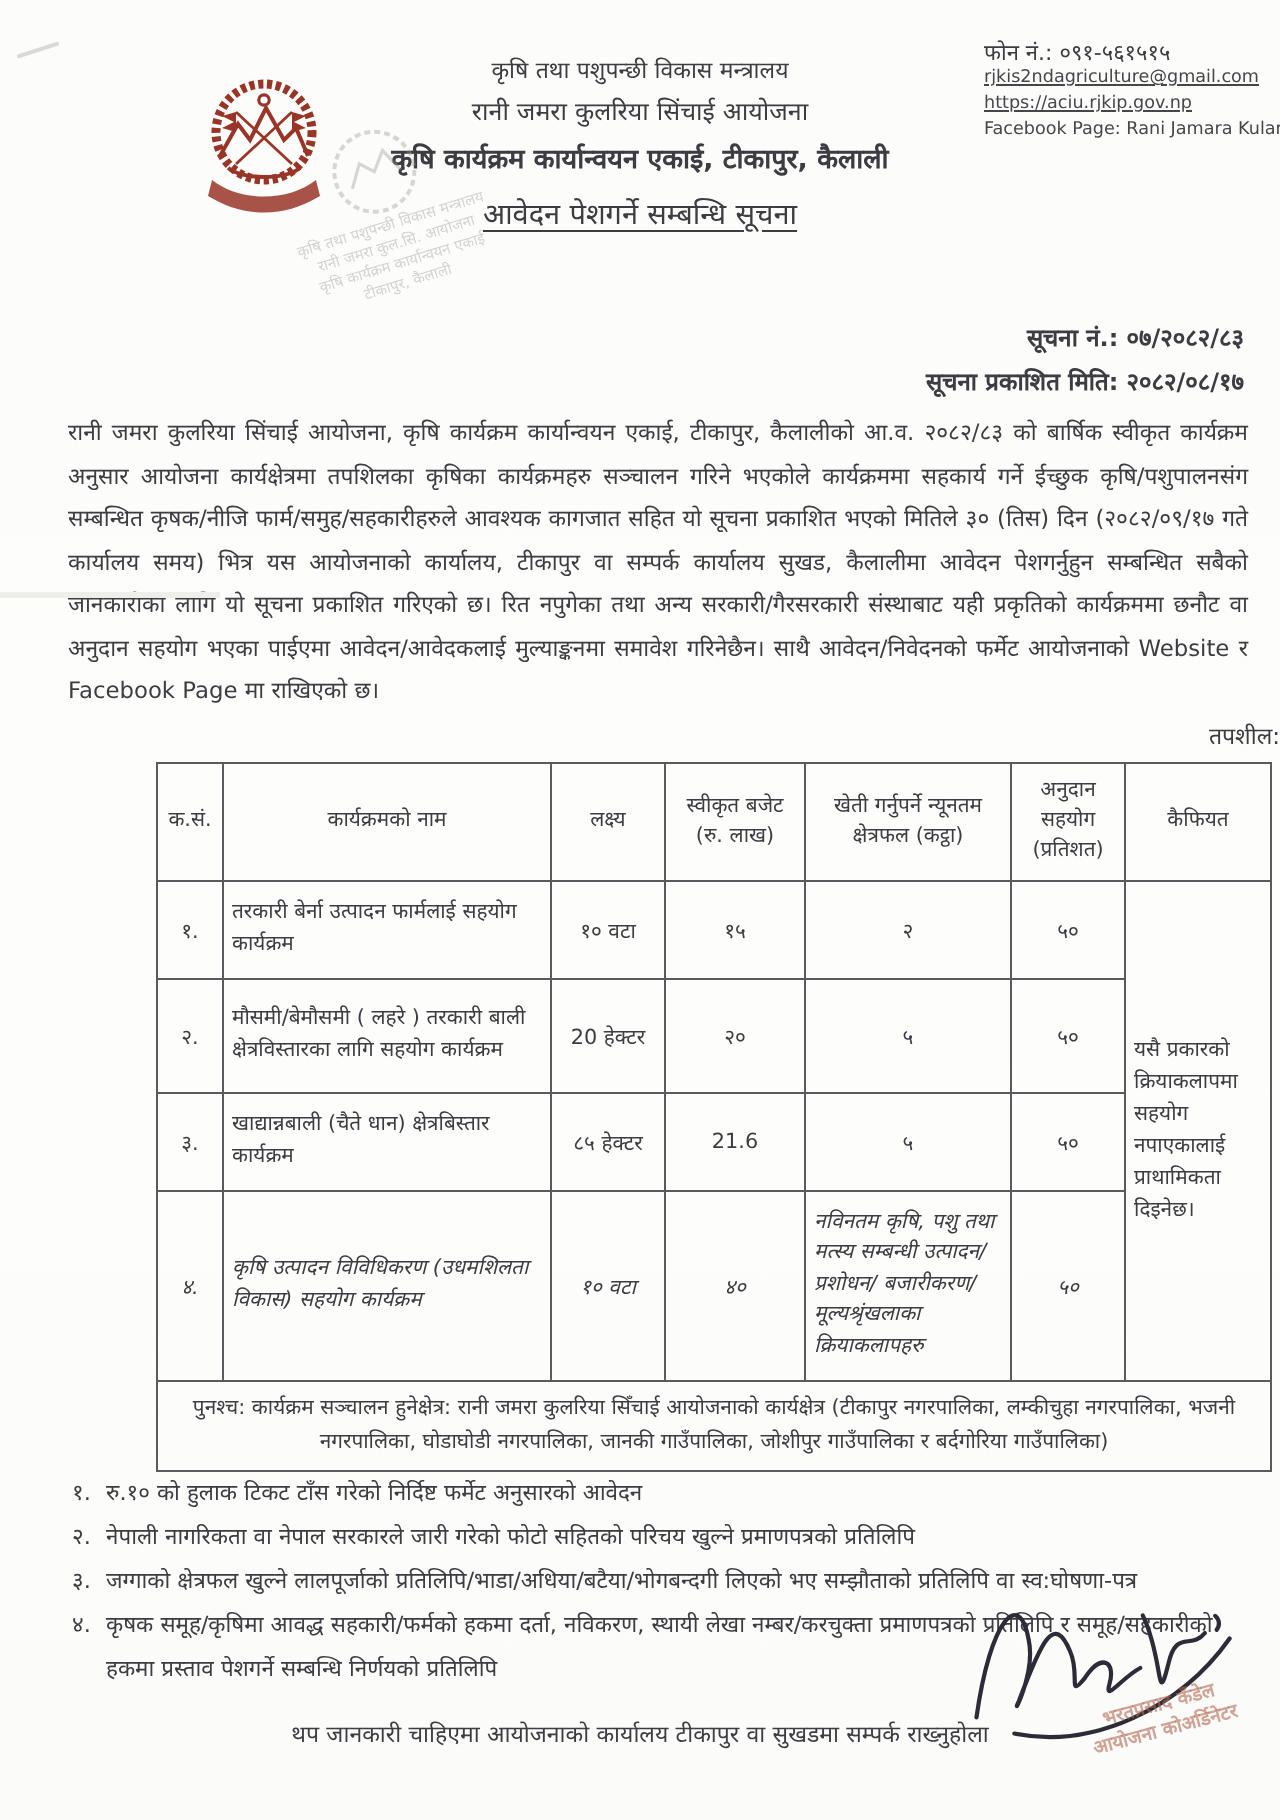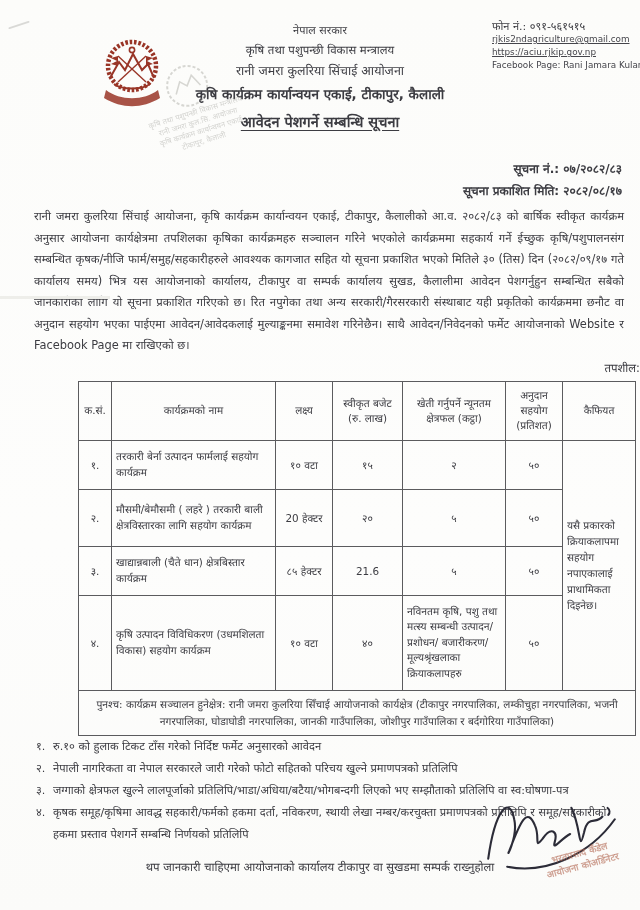--- a/index.html
+++ b/index.html
@@ -21,21 +21,21 @@
   .header{position:relative;height:158px;}
   .emblem{position:absolute;left:100px;top:38px;width:64px;height:70px;}
   .office-stamp{position:absolute;left:118px;top:62px;width:150px;opacity:.38;transform:rotate(-17deg);pointer-events:none;}
   .office-stamp svg{display:block;margin:0 auto;}
   .office-stamp .line{font-size:7.5px;color:#8f8f89;text-align:center;line-height:10px;white-space:nowrap;}
   .head-center{text-align:center;padding-top:22px;}
   .hc-gov{font-size:11px;}
   .hc-min{font-size:11.5px;margin-top:5px;}
   .hc-prj{font-size:12.5px;margin-top:5px;}
   .hc-unit{font-size:13.5px;margin-top:6px;font-weight:600;}
-  .doc-title{display:inline-block;font-size:14.5px;font-weight:bold;margin-top:8px;text-decoration:underline;text-underline-offset:3px;}
+  .doc-title{display:inline-block;font-size:14.5px;font-weight:normal;margin-top:8px;text-decoration:underline;text-underline-offset:3px;}
   .contact{position:absolute;left:492px;top:18px;width:148px;text-align:left;}
   .contact .phone{font-size:11px;margin-bottom:0;white-space:nowrap;}
   .contact .clink{font-size:8.8px;text-decoration:underline;line-height:13px;white-space:nowrap;color:#45454b;}
   .contact .fb{font-size:8.8px;line-height:13px;white-space:nowrap;color:#45454b;}
 
   
   .meta{text-align:right;margin:0 18px 0 0;font-weight:600;}
   .meta div{font-size:12px;line-height:22px;}
 
   
@@ -44,21 +44,21 @@
 
   
   table.main{border-collapse:collapse;margin:6px 0 0 78px;width:557px;table-layout:fixed;}
   table.main th,table.main td{border:1px solid #5b5b5e;font-size:10.4px;padding:2px 4px;vertical-align:middle;color:#3c3c42;}
   table.main th{font-weight:normal;text-align:center;height:54px;line-height:15px;}
   td.c{text-align:center;}
   td.name{text-align:left;padding-left:7px;line-height:15.5px;}
   tr.r1 td{height:44px;}
   tr.r2 td{height:52px;}
   tr.r3 td{height:44px;}
-  tr.r4 td{height:90px;}
+  tr.r4 td{height:90px;font-style:italic;}
   td.area-txt{text-align:left;line-height:15.5px;padding-left:6px;}
   td.remark{text-align:left;line-height:16px;padding-left:6px;vertical-align:middle;}
   td.tfoot{font-size:10.6px;line-height:17px;text-align:center;padding:4px 6px;height:40px;}
 
   
   .docs-heading{margin:12px 0 2px 40px;font-size:11.5px;font-weight:bold;text-decoration:underline;text-underline-offset:2px;}
   .doc-item{display:flex;margin:0 24px 0 36px;font-size:11.2px;line-height:22px;}
   .doc-item .num{width:17px;flex:none;}
   .doc-item .txt{flex:1;}
 
@@ -99,21 +99,20 @@
         <circle cx="23" cy="23" r="20" fill="none" stroke="#9a9a92" stroke-width="2" stroke-dasharray="3 2"></circle>
         <path d="M10,28 L17,17 L23,23 L30,14 L36,26" fill="none" stroke="#9a9a92" stroke-width="1.6"></path>
       </svg>
       <div class="line">कृषि तथा पशुपन्छी विकास मन्त्रालय</div>
       <div class="line">रानी जमरा कुल.सि. आयोजना</div>
       <div class="line">कृषि कार्यक्रम कार्यान्वयन एकाई</div>
       <div class="line">टीकापुर, कैलाली</div>
     </div>
 
     <div class="head-center">
-      <div class="hc-gov">नेपाल सरकार</div>
       <div class="hc-min">कृषि तथा पशुपन्छी विकास मन्त्रालय</div>
       <div class="hc-prj">रानी जमरा कुलरिया सिंचाई आयोजना</div>
       <div class="hc-unit">कृषि कार्यक्रम कार्यान्वयन एकाई, टीकापुर, कैलाली</div>
       <div><span class="doc-title">आवेदन पेशगर्ने सम्बन्धि सूचना</span></div>
     </div>
 
     <div class="contact">
       <div class="phone">फोन नं.: ०९१-५६१५१५</div>
       <div class="clink">rjkis2ndagriculture@gmail.com</div>
       <div class="clink">https://aciu.rjkip.gov.np</div>

